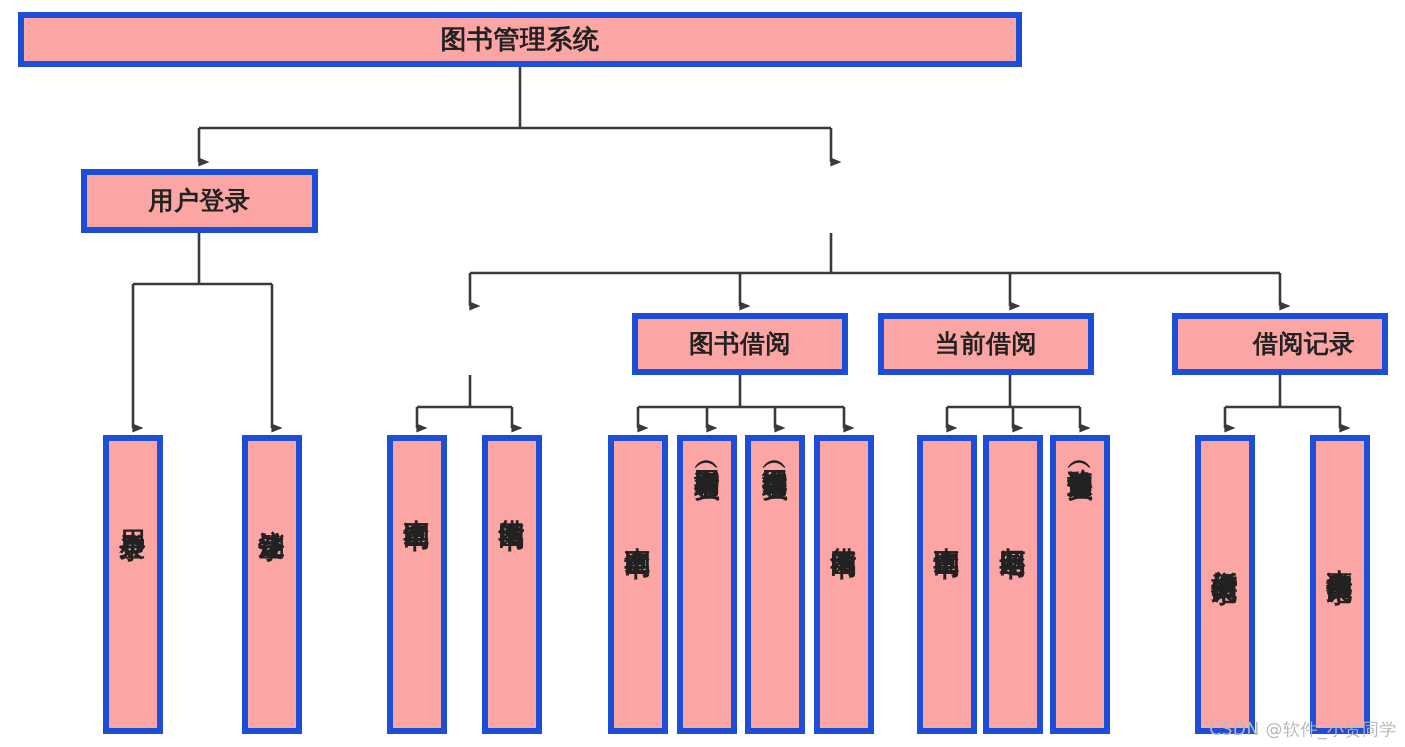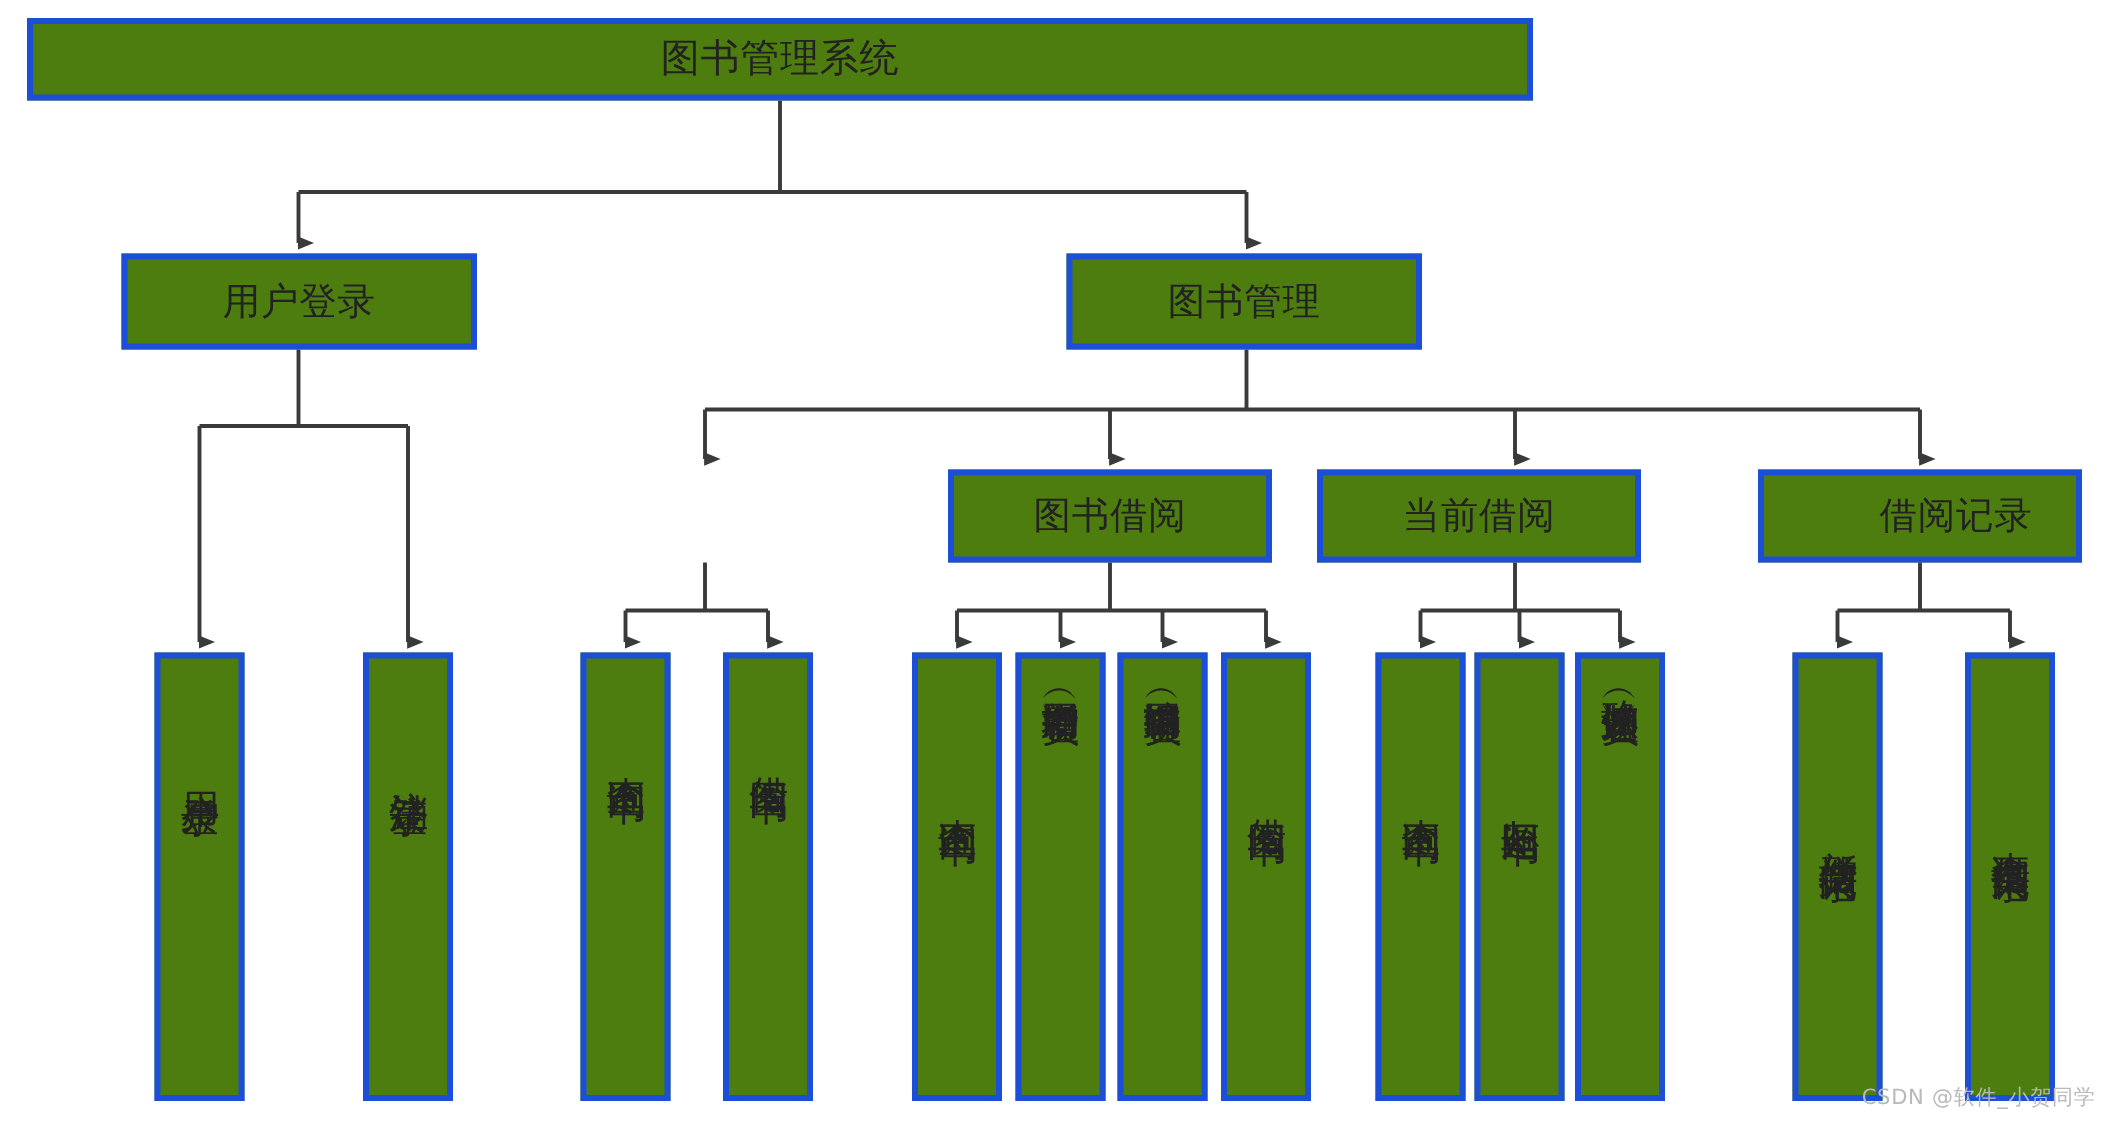--- a/index.html
+++ b/index.html
@@ -21,27 +21,28 @@
   #diagram-svg {
     position: absolute;
     left: 0;
     top: 0;
     width: 1405px;
     height: 747px;
   }
   .node {
     position: absolute;
     box-sizing: border-box;
-    background: #4d7c0f;
-    border: 4px solid #1d4ed8;
+    background: #fca5a5;
+    border: 6px solid #1d4ed8;
     display: flex;
     align-items: center;
     justify-content: center;
     color: #222222;
     z-index: 3;
+    font-weight: bold;
   }
   .node-label {
     display: block;
     text-align: center;
     line-height: 1.18;
     white-space: pre;
     color: #222222;
   }
   
   .node.horiz .node-label {
@@ -78,21 +79,21 @@
   .node.vert.mid-text3 .node-label {
     padding-top: 78px;
   }
   .node.vert.mid-text5 .node-label {
     padding-top: 100px;
   }
   #watermark {
     position: absolute;
     right: 8px;
     bottom: 6px;
-    font-size: 14px;
+    font-size: 17px;
     color: #b9b9b9;
     letter-spacing: 0.5px;
     z-index: 8;
     white-space: nowrap;
     font-family: "DejaVu Sans", "Liberation Sans", sans-serif;
   }
 </style>
 </head>
 <body>
 
@@ -151,23 +152,20 @@
     </g>
   </svg>
 
   <div class="node horiz" id="node-root" style="left:18px; top:12px; width:1004px; height:55px;">
     <span class="node-label">图书管理系统</span>
   </div>
 
   <div class="node horiz" style="left:81px; top:169px; width:237px; height:64px;">
     <span class="node-label">用户登录</span>
   </div>
-  <div class="node horiz" style="left:711px; top:169px; width:237px; height:64px;">
-    <span class="node-label">图书管理</span>
-  </div>
 
   <div class="node horiz" style="left:632px; top:313px; width:216px; height:62px;">
     <span class="node-label">图书借阅</span>
   </div>
   <div class="node horiz" style="left:878px; top:313px; width:216px; height:62px;">
     <span class="node-label">当前借阅</span>
   </div>
   <div class="node horiz" style="left:1172px; top:313px; width:216px; height:62px;padding-left:48px;">
     <span class="node-label">借阅记录</span>
   </div>

